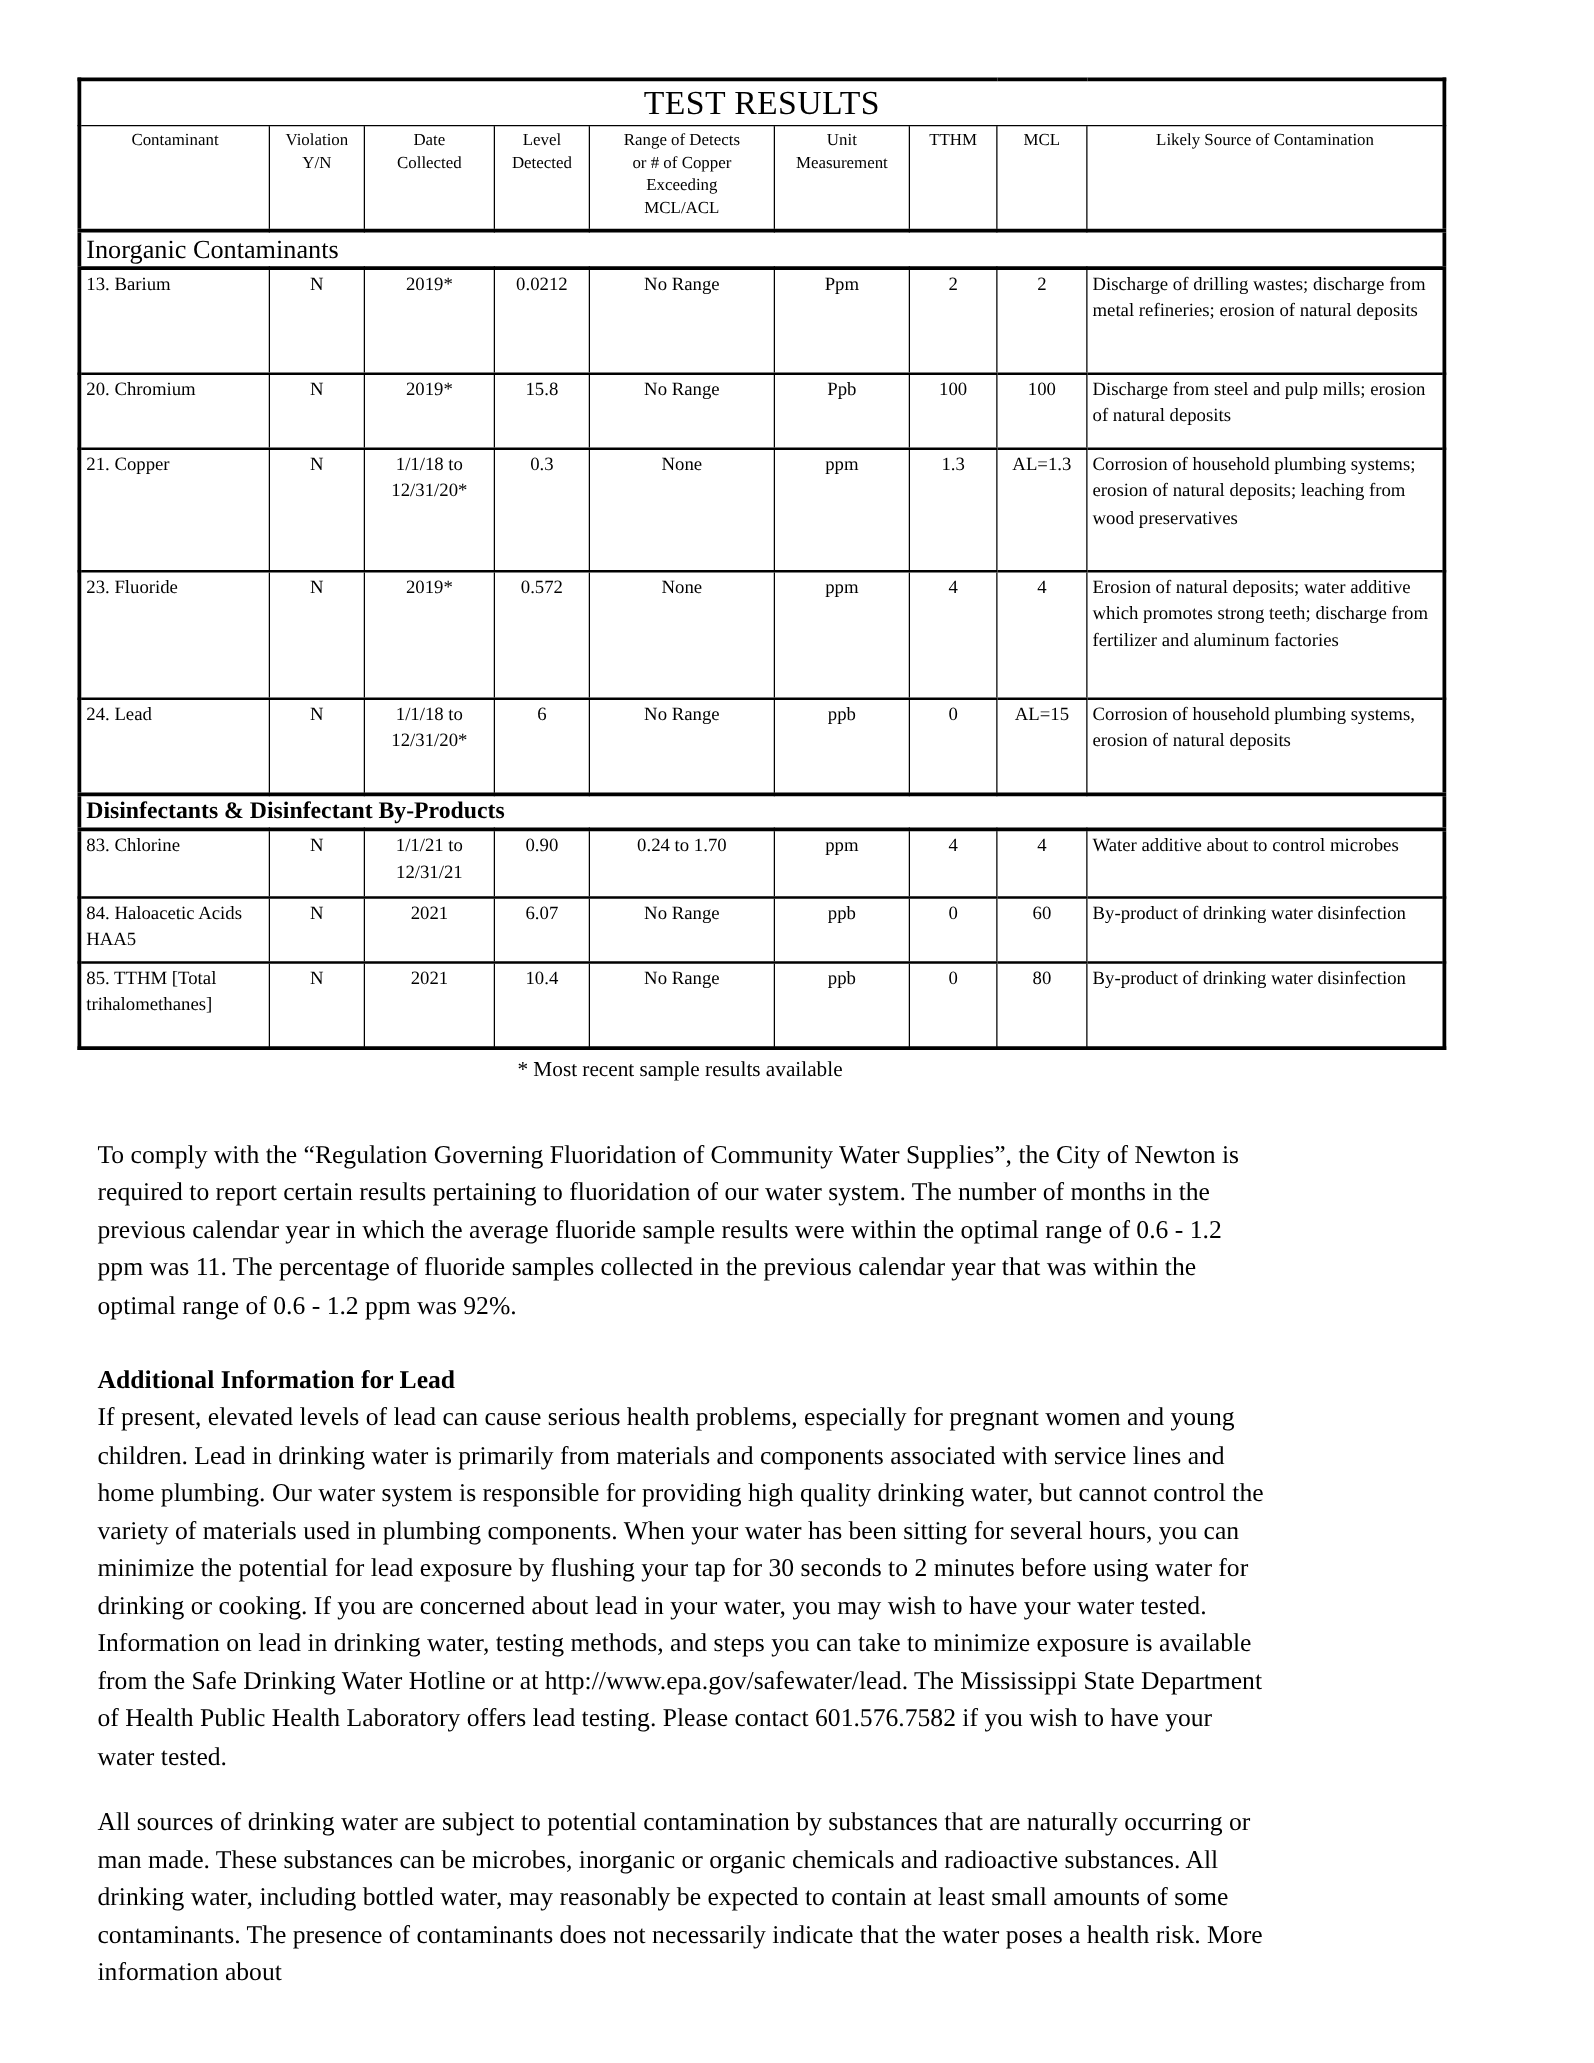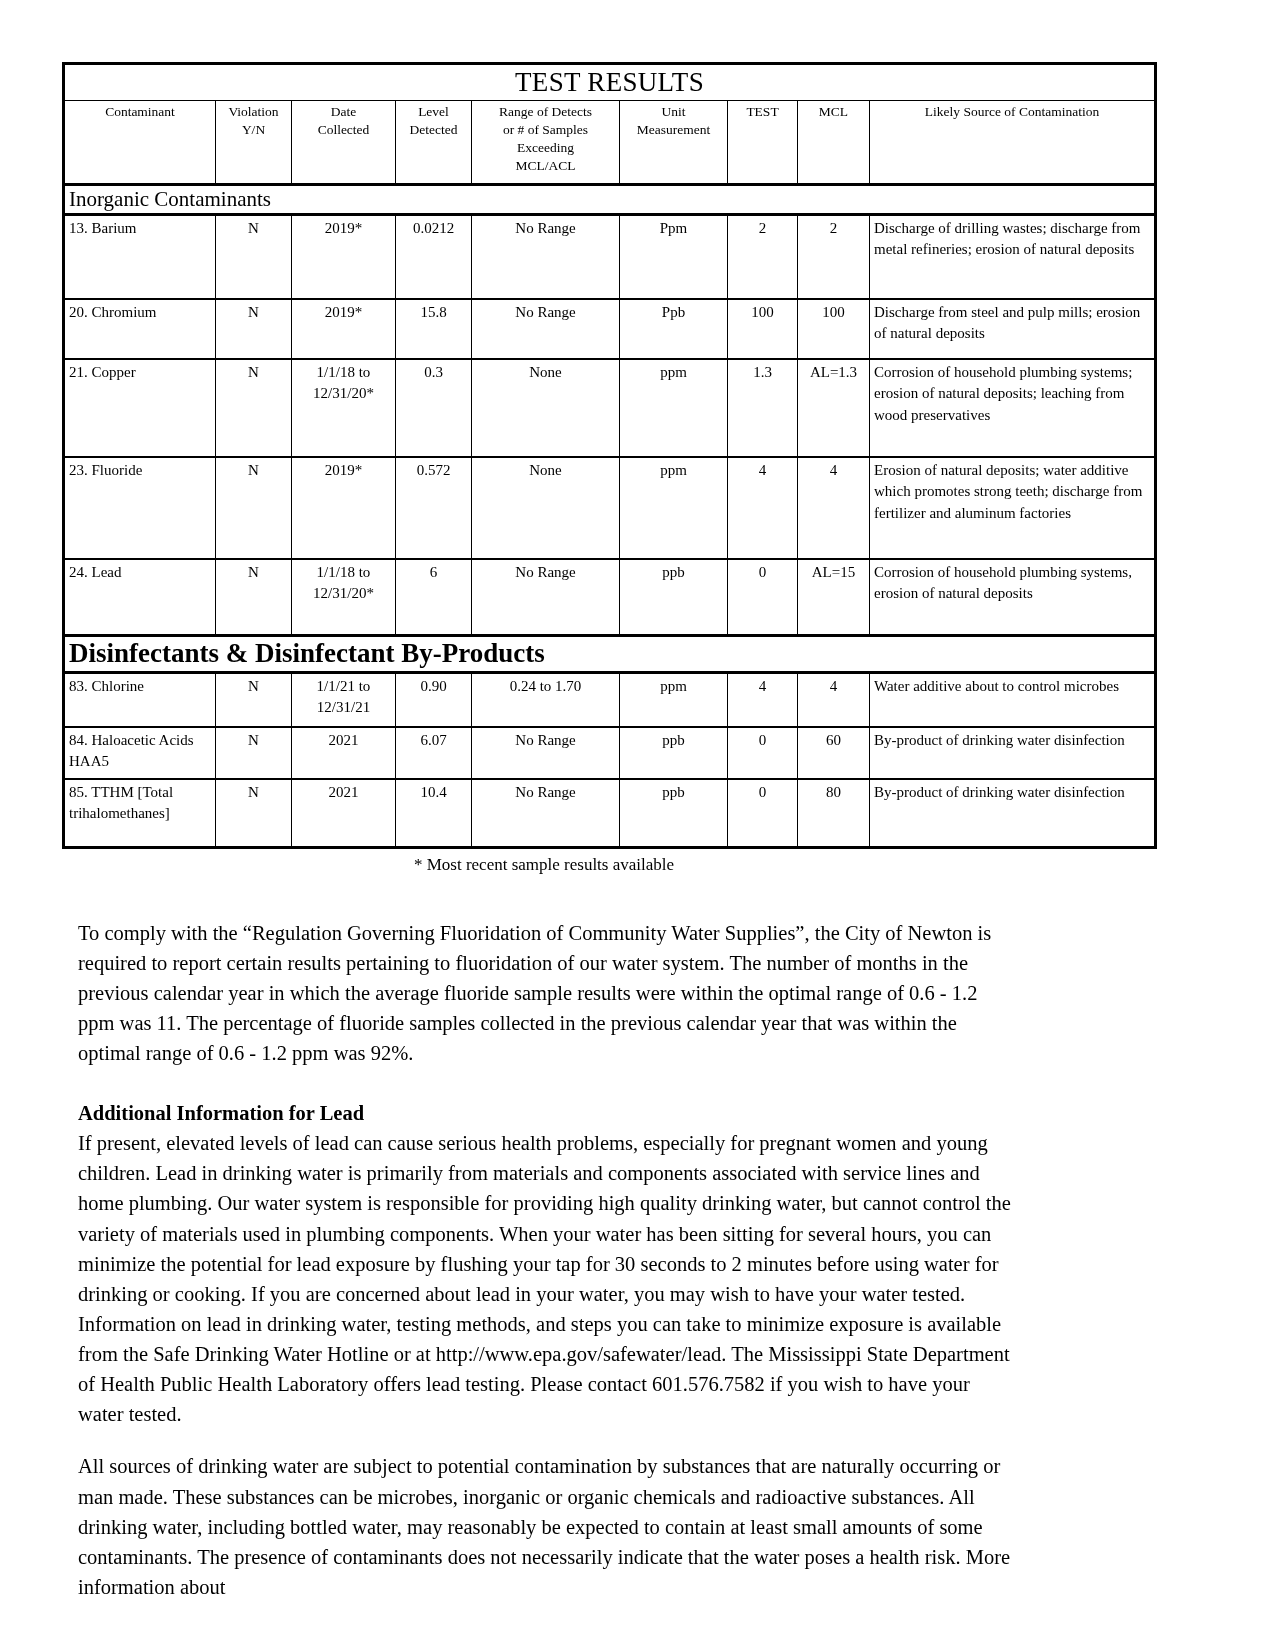--- a/index.html
+++ b/index.html
@@ -63,21 +63,21 @@
     height: 78px;
     border-bottom: 3px solid #000;
   }
 
   .section-title {
     font-size: 21px;
     text-align: left;
     padding: 3px 0 4px 8px;
     line-height: 1.1;
   }
-  .section-title.bold { font-weight: bold; font-size: 27px; }
+  .section-title.bold { font-weight: bold; font-size: 19px; }
 
   td.c-name   { text-align: left;   font-size: 15px; line-height: 1.42; padding-left: 6px;}
   td.c-center { text-align: center; font-size: 15px; line-height: 1.42; }
   td.c-src    { text-align: left;   font-size: 15px; line-height: 1.42; padding-left: 7px;}
 
   
   col.w-name   { width: 152px; }
   col.w-viol   { width: 76px;  }
   col.w-date   { width: 104px; }
   col.w-level  { width: 76px;  }
@@ -151,29 +151,29 @@
         <td>
           <div>Date</div>
           <div>Collected</div>
         </td>
         <td>
           <div>Level</div>
           <div>Detected</div>
         </td>
         <td>
           <div>Range of Detects</div>
-          <div>or # of Samples</div>
+          <div>or # of Copper</div>
           <div>Exceeding</div>
           <div>MCL/ACL</div>
         </td>
         <td>
           <div>Unit</div>
           <div>Measurement</div>
         </td>
-        <td>TEST</td>
+        <td>TTHM</td>
         <td>MCL</td>
         <td>Likely Source of Contamination</td>
       </tr>
 
       <tr class="section-row">
         <td class="section-title" colspan="9">Inorganic Contaminants</td>
       </tr>
 
       <tr class="data-row row-h1">
         <td class="c-name">13. Barium</td>

